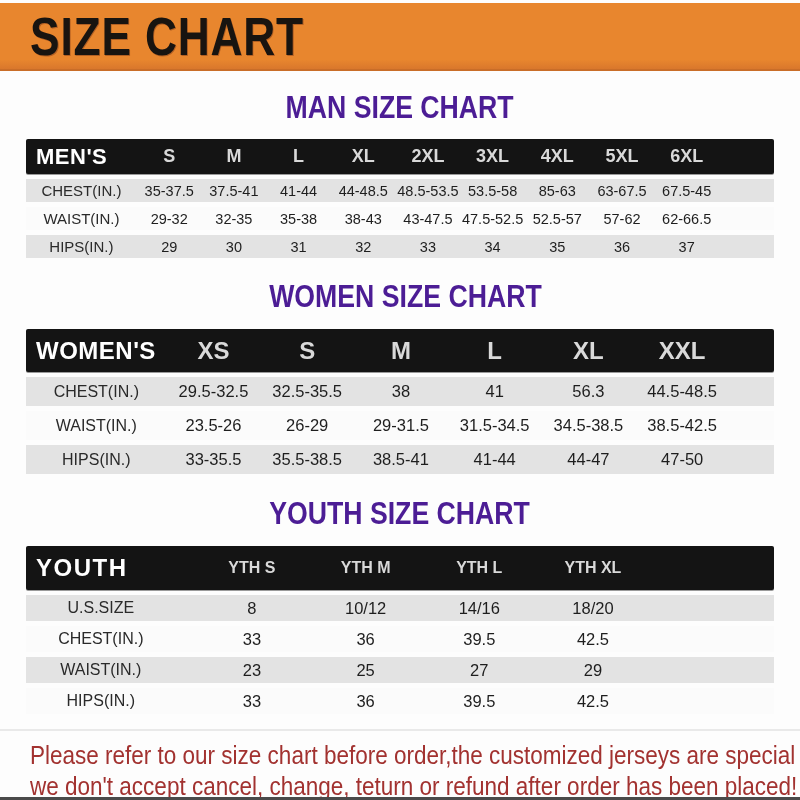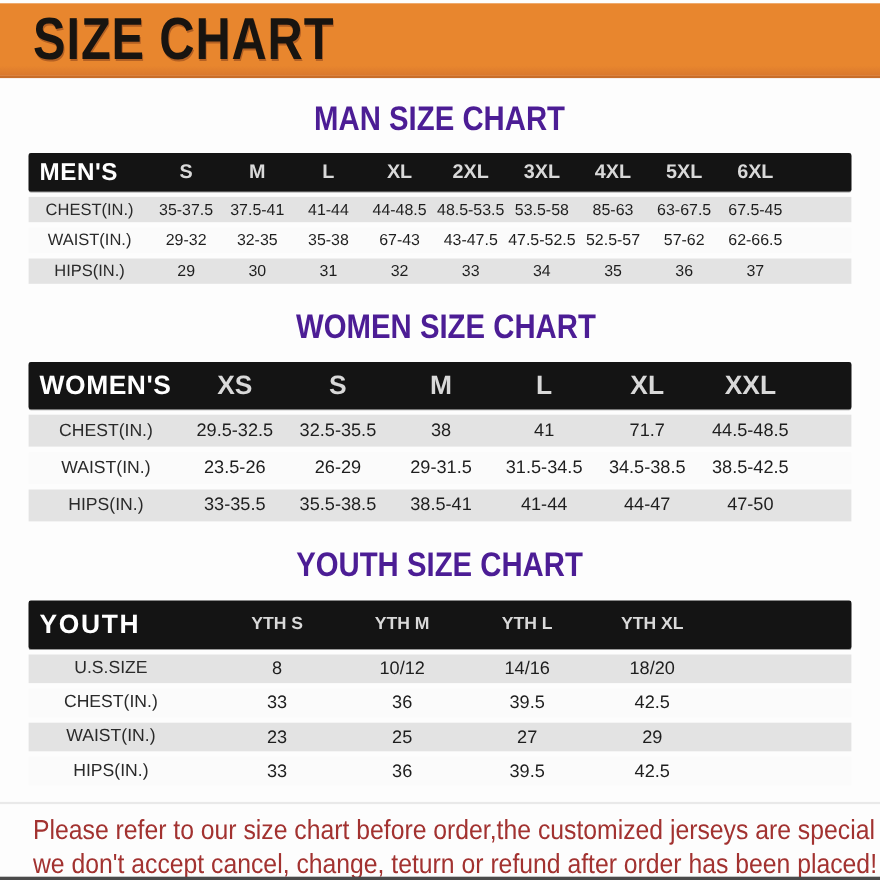--- a/index.html
+++ b/index.html
@@ -113,21 +113,21 @@
         <div class="cell">53.5-58</div>
         <div class="cell">85-63</div>
         <div class="cell">63-67.5</div>
         <div class="cell">67.5-45</div>
       </div>
       <div class="t-row row-light">
         <div class="row-label">WAIST(IN.)</div>
         <div class="cell">29-32</div>
         <div class="cell">32-35</div>
         <div class="cell">35-38</div>
-        <div class="cell">67-43</div>
+        <div class="cell">38-43</div>
         <div class="cell">43-47.5</div>
         <div class="cell">47.5-52.5</div>
         <div class="cell">52.5-57</div>
         <div class="cell">57-62</div>
         <div class="cell">62-66.5</div>
       </div>
       <div class="t-row row-shaded">
         <div class="row-label">HIPS(IN.)</div>
         <div class="cell">29</div>
         <div class="cell">30</div>
@@ -153,21 +153,21 @@
         <div class="col-h">L</div>
         <div class="col-h">XL</div>
         <div class="col-h">XXL</div>
       </div>
   <div class="t-row row-shaded">
         <div class="row-label">CHEST(IN.)</div>
         <div class="cell">29.5-32.5</div>
         <div class="cell">32.5-35.5</div>
         <div class="cell">38</div>
         <div class="cell">41</div>
-        <div class="cell">71.7</div>
+        <div class="cell">56.3</div>
         <div class="cell">44.5-48.5</div>
       </div>
       <div class="t-row row-light">
         <div class="row-label">WAIST(IN.)</div>
         <div class="cell">23.5-26</div>
         <div class="cell">26-29</div>
         <div class="cell">29-31.5</div>
         <div class="cell">31.5-34.5</div>
         <div class="cell">34.5-38.5</div>
         <div class="cell">38.5-42.5</div>

